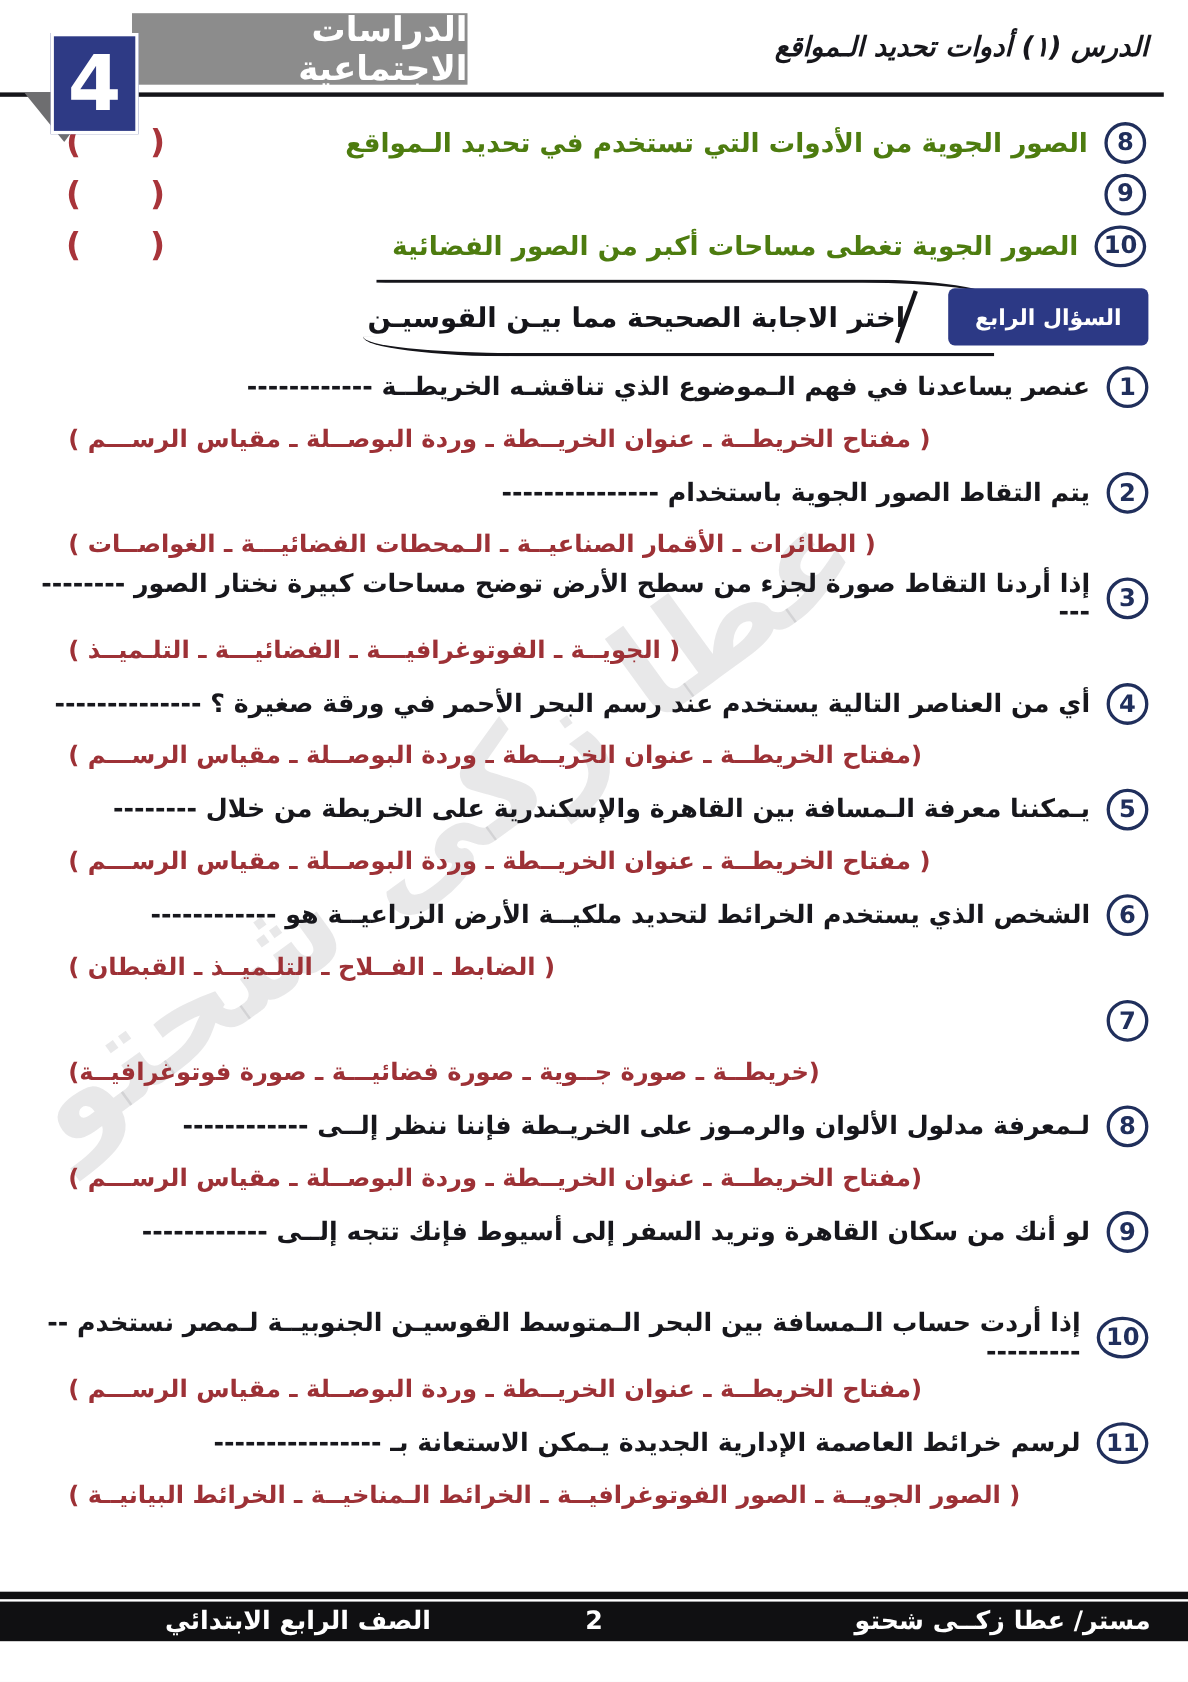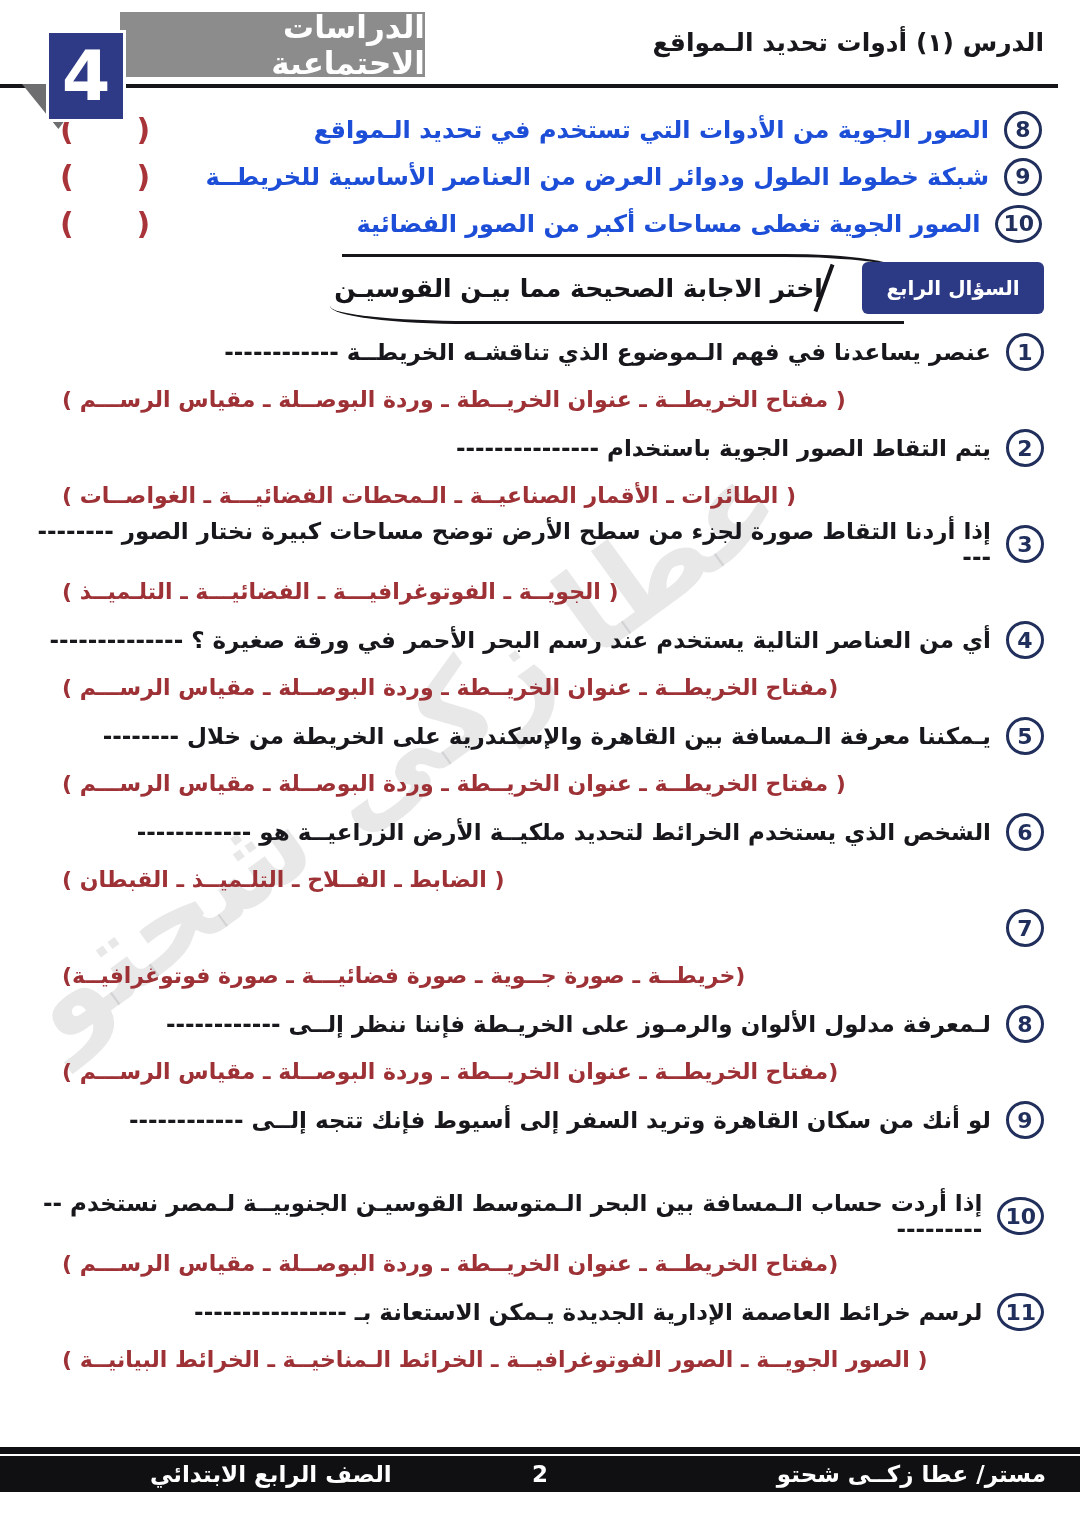--- a/index.html
+++ b/index.html
@@ -6,21 +6,21 @@
   html,body { background:#e8e8e8; }
   .page {
     position:relative; width:1080px; height:1529px; margin:0 auto;
     background:#ffffff; overflow:hidden;
     font-family:"DejaVu Sans", sans-serif;
   }
 
   
   .lesson-title {
     position:absolute; top:28px; right:36px;
-    font-size:25px; font-weight:700; color:#17171c; direction:rtl;
+    font-size:25px; font-weight:700; color:#17171c; direction:rtl;font-style:italic;
   }
   .header-line {
     position:absolute; top:84px; left:0; right:22px; height:4px; background:#15151a; z-index:1;
   }
   .subject-banner {
     position:absolute; top:12px; left:120px; width:305px; height:65px;
     background:#8c8c8c; color:#ffffff; z-index:2;
     font-size:31px; font-weight:700; direction:rtl;
     display:flex; align-items:center; justify-content:center;
   }
@@ -42,21 +42,21 @@
     justify-content:space-between; align-items:center; padding-left:20px;
   }
   .row-main { display:flex; direction:rtl; align-items:center; gap:15px; }
   .num-circle {
     min-width:38px; height:38px; padding:0 5px;
     border:3px solid #202f5c; border-radius:50%;
     color:#202f5c; font-weight:700; font-size:22px;
     display:inline-flex; align-items:center; justify-content:center;
     flex-shrink:0;
   }
-  .tf-text { font-size:24px; font-weight:700; color:#1d4ed8; direction:rtl; }
+  .tf-text { font-size:24px; font-weight:700; color:#4d7c0f; direction:rtl; }
   .parens {
     font-size:30px; font-weight:600; color:#a8343a;
     white-space:pre; direction:ltr;
   }
 
   
   .section-header { position:absolute; top:262px; left:330px; right:36px; height:52px; z-index:2; }
   .sec-curve-top {
     position:absolute; top:-8px; left:12px; right:140px; height:18px;
     border-top:3px solid #15151a; border-top-right-radius:120px 18px;
@@ -134,21 +134,20 @@
     <div class="tf-row">
       <span class="row-main">
         <span class="num-circle">8</span>
         <span class="tf-text">الصور الجوية من الأدوات التي تستخدم في تحديد الـمواقع</span>
       </span>
       <span class="parens">(      )</span>
     </div>
     <div class="tf-row">
       <span class="row-main">
         <span class="num-circle">9</span>
-        <span class="tf-text">شبكة خطوط الطول ودوائر العرض من العناصر الأساسية للخريطــة</span>
       </span>
       <span class="parens">(      )</span>
     </div>
     <div class="tf-row">
       <span class="row-main">
         <span class="num-circle">10</span>
         <span class="tf-text">الصور الجوية تغطى مساحات أكبر من الصور الفضائية</span>
       </span>
       <span class="parens">(      )</span>
     </div>

